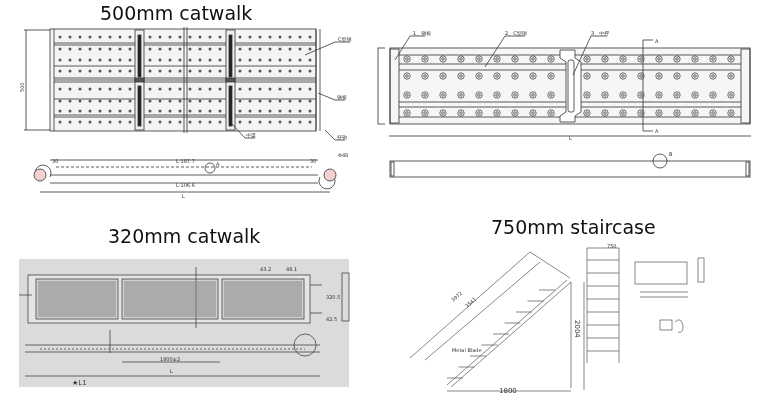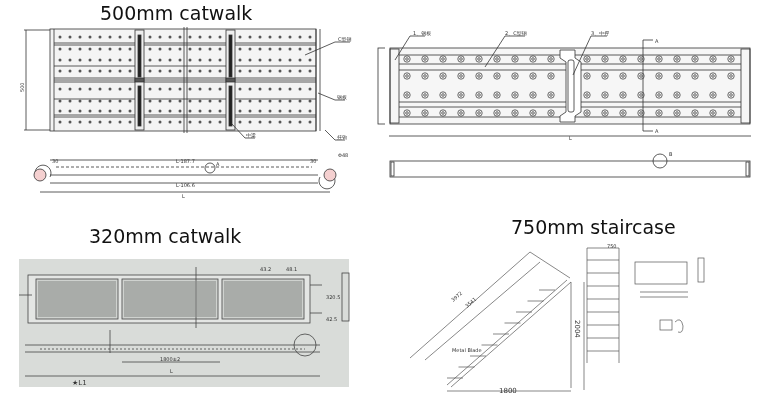--- a/index.html
+++ b/index.html
@@ -464,21 +464,21 @@
     <text class="lbl" x="120" y="35">2、C型钢</text>
     <text class="lbl" x="206" y="35">3、中撑</text>
     <text class="lbl" x="270" y="43">A</text>
     <text class="lbl" x="270" y="133">A</text>
     <text class="lbl" x="184" y="140">L</text>
     <text class="lbl" x="284" y="156">B</text>
   </svg>
 </div>
 
 <div class="panel" style="left:0;top:215px;width:385px;height:199px;">
-  <div class="title" style="left:89px;top:10px;">320mm catwalk</div>
+  <div class="title" style="left:108px;top:10px;">320mm catwalk</div>
   <svg width="385" height="199">
     <rect x="19" y="44" width="330" height="128" fill="#d9dcd9"></rect>
     <g stroke="#444" fill="none" stroke-width="0.8">
       <rect x="28" y="60" width="282" height="48" fill="#e4e6e4"></rect>
       <rect x="36" y="64" width="82" height="40" fill="#cfd2cf"></rect>
       <rect x="122" y="64" width="96" height="40" fill="#cfd2cf"></rect>
       <rect x="222" y="64" width="82" height="40" fill="#cfd2cf"></rect>
       <line x1="19" y1="80" x2="32" y2="80"></line>
       <line x1="310" y1="70" x2="322" y2="70"></line>
       <line x1="310" y1="98" x2="322" y2="98"></line>
@@ -502,21 +502,21 @@
     <text class="lbl" x="286" y="56">48.1</text>
     <text class="lbl" x="326" y="84">320.5</text>
     <text class="lbl" x="326" y="106">42.5</text>
     <text class="lbl" x="160" y="146">1800±2</text>
     <text class="lbl" x="170" y="158">L</text>
     <text class="lbl7" x="72" y="170">★L1</text>
   </svg>
 </div>
 
 <div class="panel" style="left:385px;top:210px;width:390px;height:204px;">
-  <div class="title" style="left:106px;top:6px;margin-left:20px;">750mm staircase</div>
+  <div class="title" style="left:106px;top:6px;">750mm staircase</div>
   <svg width="390" height="204">
     <g stroke="#555" fill="none" stroke-width="0.7">
       <line x1="25" y1="148" x2="145" y2="42"></line>
       <line x1="145" y1="42" x2="185" y2="68"></line>
       <line x1="40" y1="150" x2="155" y2="52"></line>
       <line x1="62" y1="175" x2="182" y2="70"></line>
       <line x1="66" y1="177" x2="186" y2="72"></line>
       <line x1="186" y1="72" x2="186" y2="178"></line>
       <line x1="62" y1="181" x2="186" y2="181"></line>
       <line x1="199" y1="72" x2="199" y2="180"></line>

